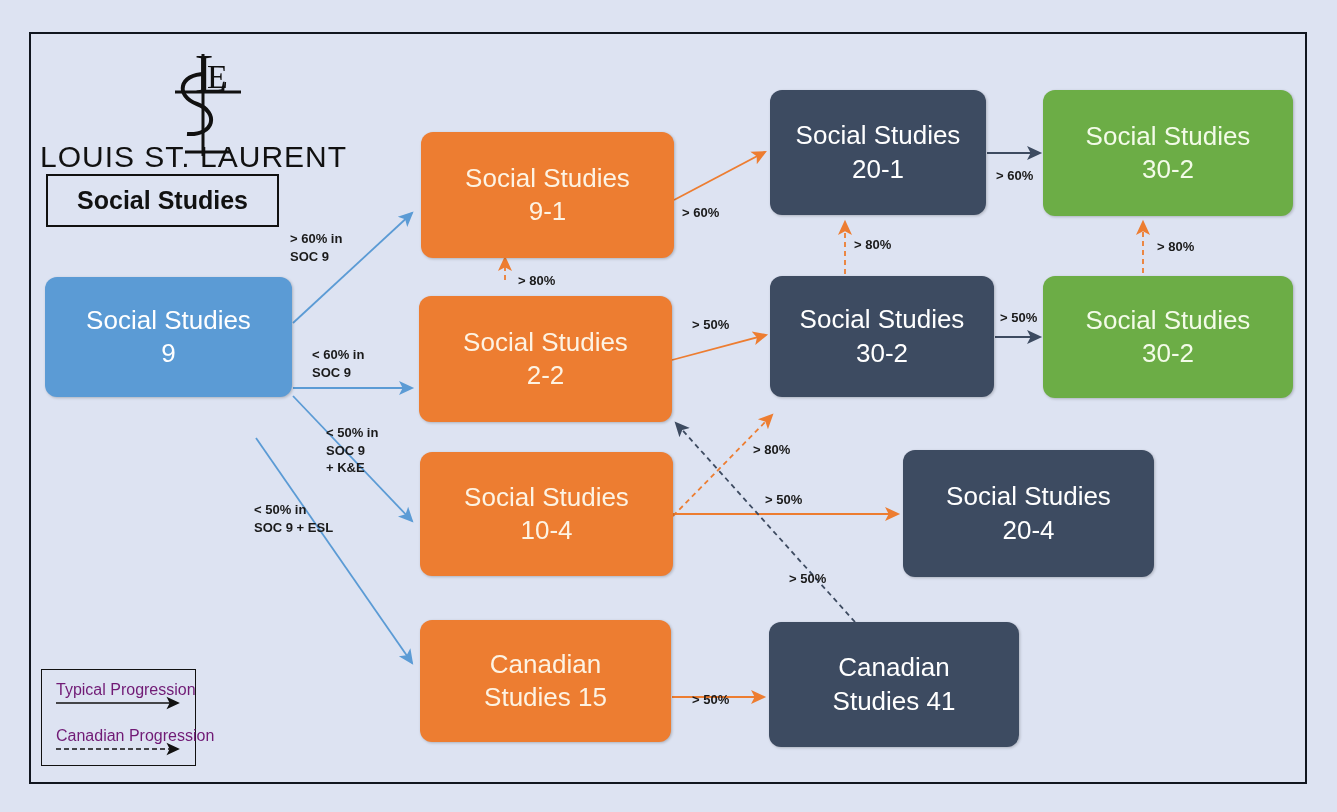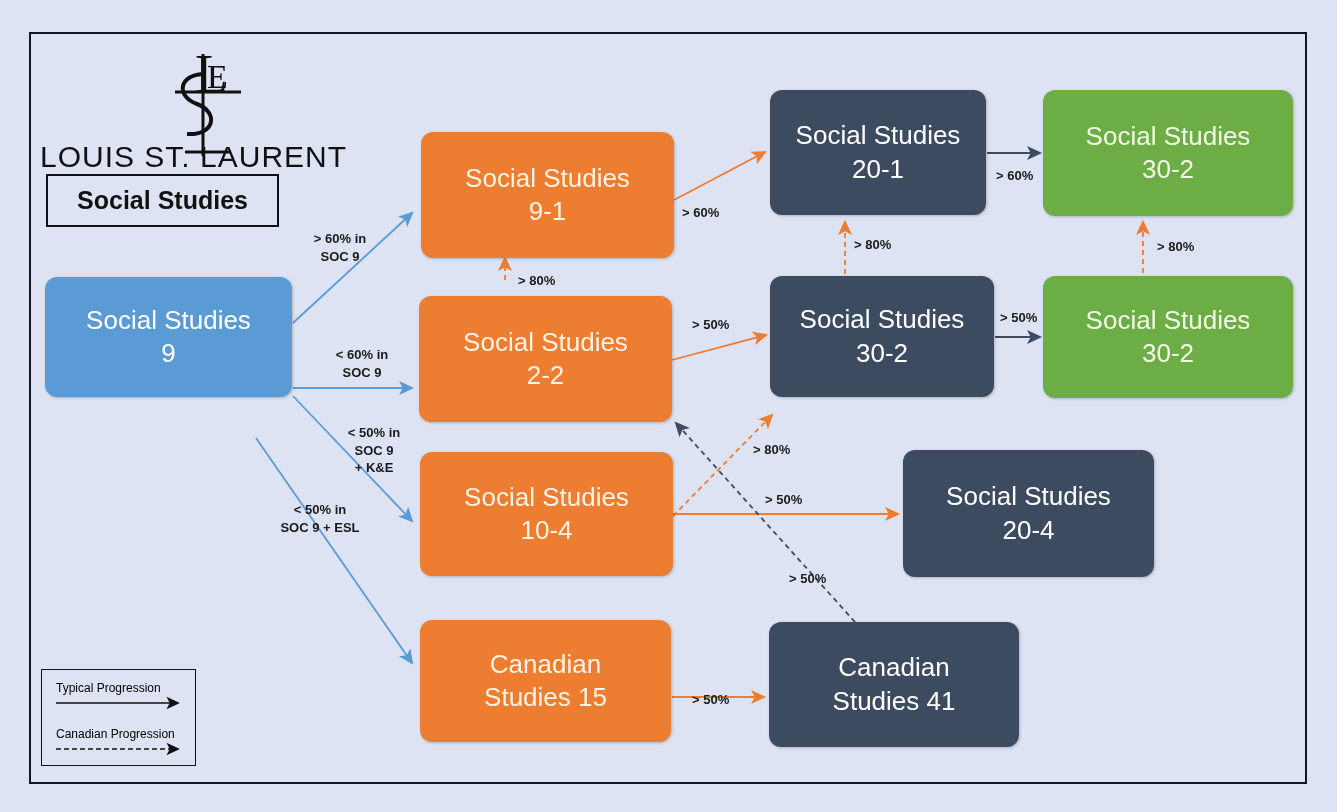--- a/index.html
+++ b/index.html
@@ -86,39 +86,39 @@
   .node.blue   { background: #5b9bd5; color: #ffffff; }
   .node.orange { background: #ed7d31; color: #fdf3e3; }
   .node.navy   { background: #3d4b61; color: #ffffff; }
   .node.green  { background: #6cad46; color: #f3fbe8; }
   
   .elabel {
     position: absolute;
     font-size: 13px;
     font-weight: bold;
     color: #1a1a1a;
-    text-align: center;
+    text-align: left;
     line-height: 1.35;
     white-space: pre-line;
   }
   
   #legend {
     position: absolute;
     left: 41px;
     top: 669px;
     width: 155px;
     height: 97px;
     border: 1.5px solid #111;
     box-sizing: border-box;
     background: transparent;
   }
   .legend-text {
     position: absolute;
-    font-size: 12px;
-    color: #000000;
+    font-size: 16px;
+    color: #701a75;
     white-space: nowrap;
   }
   #svg-layer {
     position: absolute;
     left: 0; top: 0;
     width: 1337px;
     height: 812px;
     pointer-events: none;
   }
 </style>

